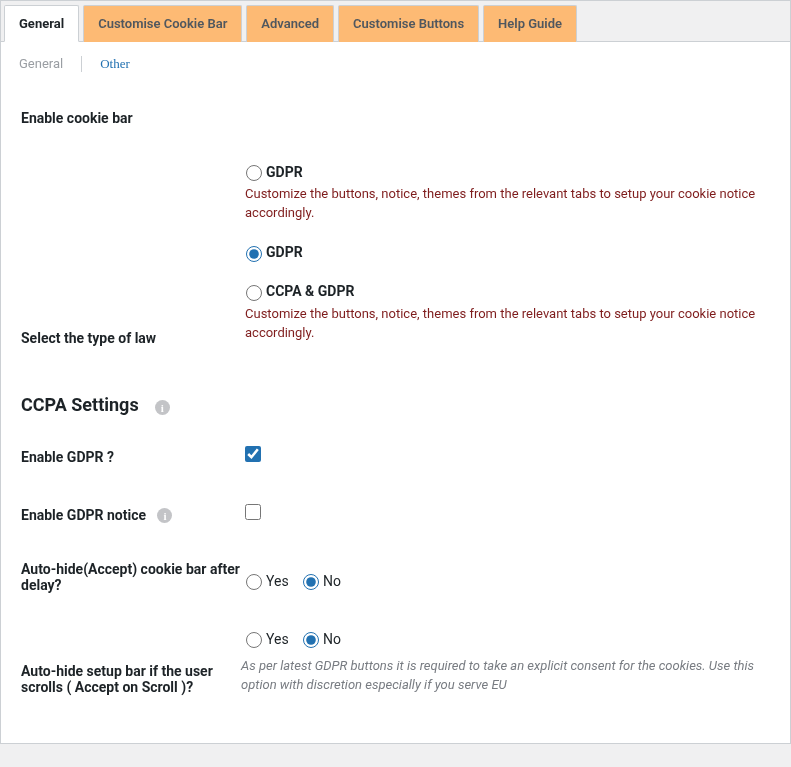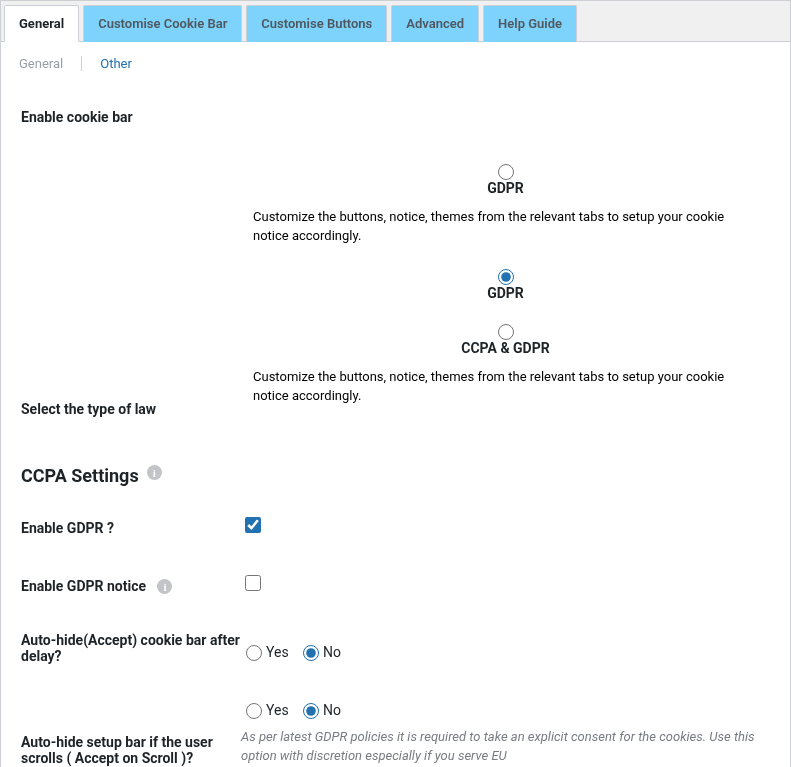--- a/index.html
+++ b/index.html
@@ -20,21 +20,21 @@
   .tab-row-top {
     background: #f0f0f1;
     border-bottom: 1px solid #ccd0d4;
     display: flex;
     padding: 0;
   }
   .tab-top {
     padding: 10px 14px 10px 14px;
     border: 1px solid #ccd0d4;
     border-bottom: none;
-    background: #7dd3fc;
+    background: #fdba74;
     margin-right: 4px;
     margin-top: 3px;
     font-size: 13px;
     font-weight: 600;
     color: #50575e;
     cursor: pointer;
     border-radius: 2px 2px 0 0;
     position: relative;
     top: 1px;
   }
@@ -50,21 +50,21 @@
     padding: 14px 18px 8px 18px;
     font-size: 13px;
   }
   .subtab {
     margin-right: 18px;
     color: #2271b1;
     cursor: pointer;
     padding-right: 18px;
     border-right: 1px solid #ccd0d4;
   }
-  .subtab:last-child { border-right: none; }
+  .subtab:last-child { border-right: none; font-family: Liberation Serif, serif; }
   .subtab.active {
     color: #9a9ea3;
     cursor: default;
   }
   .form-body { padding: 10px 20px 30px 20px; }
   .row {
     display: flex;
     align-items: flex-end;
     padding: 18px 0;
   }
@@ -94,34 +94,34 @@
   .opt-block {
     margin-bottom: 20px;
   }
   .opt-block:last-child { margin-bottom: 0; }
   .opt-head {
     display: flex;
     align-items: center;
     font-weight: 700;
     font-size: 14px;
     margin-bottom: 4px;
-    flex-direction: column;
   }
   .opt-desc {
     font-size: 13px;
-    color: #000000;
+    color: #7f1d1d;
     line-height: 1.45;
-    margin: 12px;
+    margin: 4px;
   }
   .section-heading {
     font-size: 18px;
     font-weight: 700;
     margin: 30px 0 10px 0;
     display: flex;
-    align-items: flex-start;
+    align-items: flex-end;
+    gap: 8px;
   }
   .info-icon {
     display: inline-flex;
     width: 15px; height: 15px;
     border-radius: 50%;
     background: #c3c4c7;
     color: #fff;
     font-size: 11px;
     font-weight: 700;
     align-items: center;
@@ -143,22 +143,22 @@
   }
 </style>
 </head>
 <body>
 
 <div class="panel">
 
   <div class="tab-row-top">
     <div class="tab-top active">General</div>
     <div class="tab-top">Customise Cookie Bar</div>
+    <div class="tab-top">Advanced</div>
     <div class="tab-top">Customise Buttons</div>
-    <div class="tab-top">Advanced</div>
     <div class="tab-top">Help Guide</div>
   </div>
 
   <div class="subtabs">
     <span class="subtab active">General</span>
     <span class="subtab">Other</span>
   </div>
 
   <div class="form-body">
 
@@ -236,18 +236,18 @@
       <div class="row-label">Auto-hide setup bar if the user scrolls ( Accept on Scroll )?</div>
       <div class="row-control">
         <label class="radio-inline">
           <input type="radio" name="ahs" style="">
           <span>Yes</span>
         </label>
         <label class="radio-inline">
           <input type="radio" name="ahs" checked="" style="">
           <span>No</span>
         </label>
-        <p class="hint">As per latest GDPR policies it is required to take an explicit consent for the cookies. Use this option with discretion especially if you serve EU</p>
+        <p class="hint">As per latest GDPR buttons it is required to take an explicit consent for the cookies. Use this option with discretion especially if you serve EU</p>
       </div>
     </div>
 
   </div>
 </div>
 
 </body></html>

